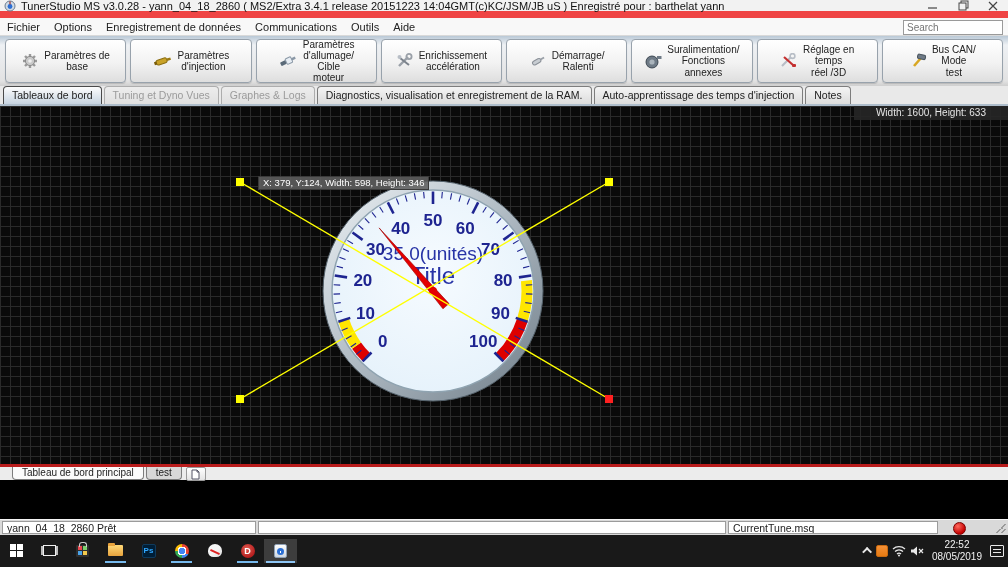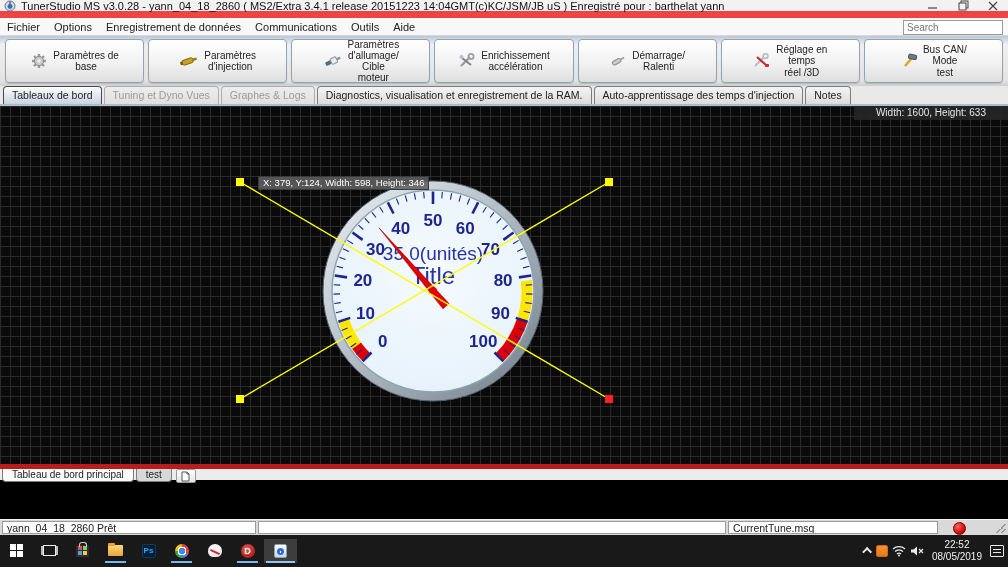--- a/index.html
+++ b/index.html
@@ -33,21 +33,21 @@
   
   .dashboard { position:relative; height:400px; background-color:#0a0a0a;
     background-image:linear-gradient(#2a2a2a 1px,transparent 1px),linear-gradient(90deg,#2a2a2a 1px,transparent 1px);
     background-size:10px 10px; overflow:hidden; }
   .size-label { position:absolute; top:0; right:0; background:rgba(38,38,38,.92); color:#e6e6e6; font-size:10px; padding:1px 22px 2px; z-index:3; }
   .sel-tooltip { position:absolute; left:258px; top:70px; background:rgba(96,96,96,.88); border:1px solid #3a3a3a; color:#fff; font-size:9.5px; padding:0 4px 1px; z-index:3; white-space:nowrap; }
   #dash-svg { position:absolute; left:0; top:0; }
   #dash-svg text { font-family:"Liberation Sans",sans-serif; }
 
   
-  .bottomtabs { height:16px; background:#ececec; display:flex; align-items:flex-start; padding-left:2px; font-size:10px; border-top:5px solid #b91c1c; }
+  .bottomtabs { height:16px; background:#ececec; display:flex; align-items:flex-start; padding-left:12px; font-size:10px; border-top:3px solid #b91c1c; }
   .btab { border:1px solid #7d7d7d; border-top:none; border-radius:0 0 4px 4px; padding:0 9px 1px; margin-right:2px; background:#d8d8d8; color:#222; cursor:default; }
   .btab.active { background:#fbfbfb; }
   .btab-new { border:1px solid #9a9a9a; border-radius:2px; background:linear-gradient(#fff,#e4e4e4); width:20px; height:14px; display:flex; align-items:center; justify-content:center; margin-left:2px; cursor:default; }
 
   
   .statusbar { height:17px; background:#d9d9d9; display:flex; align-items:center; font-size:10.5px; color:#222; padding:0 2px; position:relative; border-top:1px solid #f5f5f5;margin-top:39px; }
   .sfield { background:#fff; border:1px solid #9b9b9b; height:13px; line-height:12px; padding:0 4px; overflow:hidden; white-space:nowrap; }
   .sfield.left { width:254px; }
   .progress { width:468px; height:13px; border:1px solid #9b9b9b; background:#fff; margin-left:2px; padding:1px; }
   .progress .fill { width:100%; height:100%; background:linear-gradient(#62a9ef,#1e6fd2); }
@@ -173,20 +173,31 @@
     </div>
     <div class="tbtn">
       <svg width="18" height="16" viewBox="0 0 18 16">
           <g transform="rotate(-30 9 8)">
             <rect x="3" y="6" width="9" height="4" rx="2" fill="#c8cdd2" stroke="#8a9098"></rect>
             <rect x="12" y="7" width="4" height="2" fill="#9aa0a8"></rect>
           </g>
         </svg>
       <span class="tlabel">Démarrage/
 Ralenti</span>
+    </div>
+    <div class="tbtn">
+      <svg width="18" height="16" viewBox="0 0 18 16">
+          <circle cx="8" cy="9" r="6" fill="#6e7challenge"></circle>
+          <circle cx="8" cy="9" r="6" fill="#6e7a86" stroke="#49545e"></circle>
+          <circle cx="8" cy="9" r="2.6" fill="#aab4bc"></circle>
+          <rect x="13" y="3" width="4.5" height="3" fill="#6e7a86"></rect>
+        </svg>
+      <span class="tlabel">Suralimentation/
+Fonctions
+annexes</span>
     </div>
     <div class="tbtn">
       <svg width="18" height="16" viewBox="0 0 18 16">
           <path d="M2 13 L11 4" stroke="#b8bec6" stroke-width="2.2"></path>
           <circle cx="12.5" cy="3" r="2.4" fill="none" stroke="#b8bec6" stroke-width="1.6"></circle>
           <path d="M4 4 L13 12" stroke="#c43030" stroke-width="2.2"></path>
           <rect x="12" y="11" width="4" height="3" rx="1" fill="#c43030"></rect>
         </svg>
       <span class="tlabel">Réglage en
 temps

